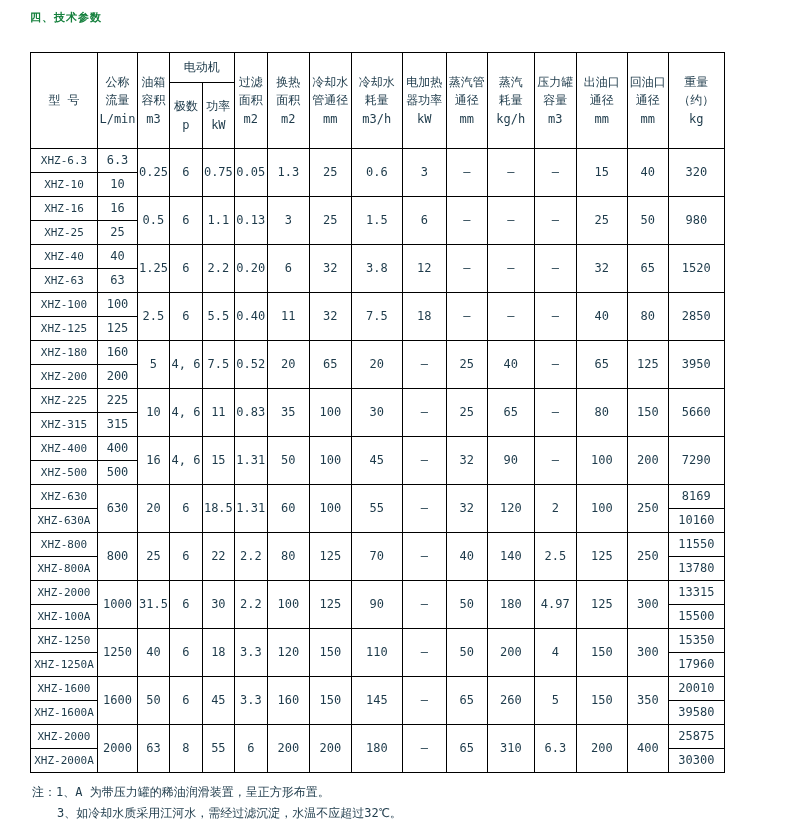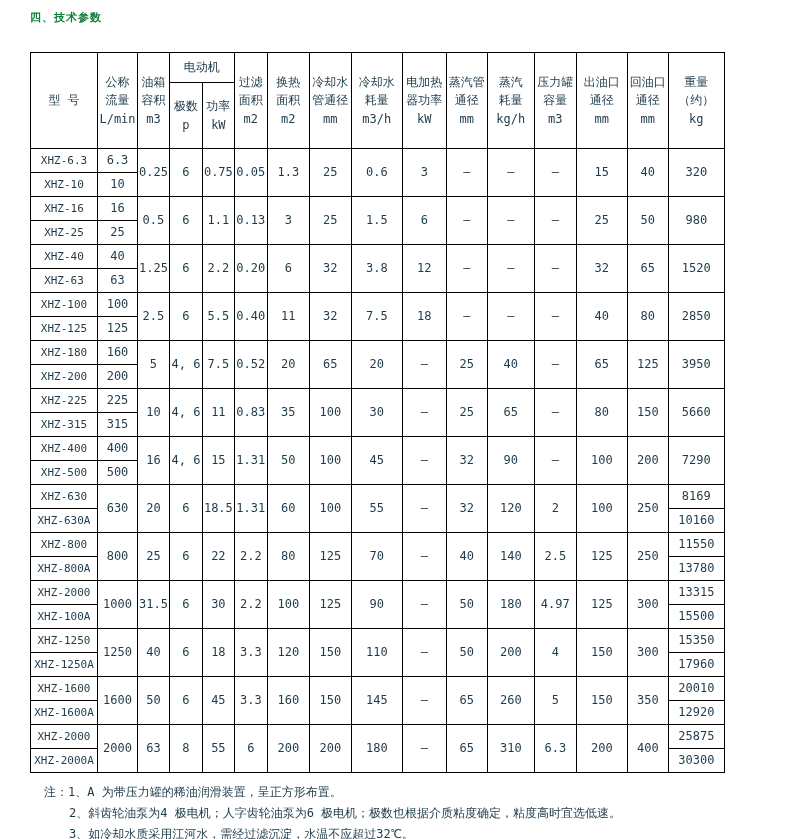--- a/index.html
+++ b/index.html
@@ -42,21 +42,21 @@
   table.spec thead tr.h-top th.motor-span { height: 30px; margin-left: 24px; }
   table.spec thead tr.h-sub th { height: 66px; }
   table.spec tbody tr { height: 24px; }
   table.spec td.model-cell { font-size: 11px; letter-spacing: 0; }
   .notes {
     margin: 10px 0 0 0px;
     font-size: 12px;
     line-height: 19px;
     color: #1d3a4a;
   }
-  .note-line { margin: 0 0 2px 16px; white-space: nowrap; }
+  .note-line { margin: 0 0 2px 4px; white-space: nowrap; }
   .note-line.indented { padding-left: 25px; }
 </style>
 </head>
 <body>
 
 <div class="page">
   <div class="page-title">四、技术参数</div>
 
   <table class="spec">
     <colgroup>
@@ -384,21 +384,21 @@
           <td rowspan="2">—</td>
           <td rowspan="2">65</td>
           <td rowspan="2">260</td>
           <td rowspan="2">5</td>
           <td rowspan="2">150</td>
           <td rowspan="2">350</td>
           <td>20010</td>
         </tr>
         <tr>
           <td class="model-cell">XHZ-1600A</td>
-          <td>12920</td>
+          <td>39580</td>
         </tr>
         <tr>
           <td class="model-cell">XHZ-2000</td>
           <td rowspan="2">2000</td>
           <td rowspan="2">63</td>
           <td rowspan="2">8</td>
           <td rowspan="2">55</td>
           <td rowspan="2">6</td>
           <td rowspan="2">200</td>
           <td rowspan="2">200</td>
@@ -413,16 +413,15 @@
         </tr>
         <tr>
           <td class="model-cell">XHZ-2000A</td>
           <td>30300</td>
         </tr>
       </tbody>
   </table>
 
   <div class="notes">
     <div class="note-line">注：1、A 为带压力罐的稀油润滑装置，呈正方形布置。</div>
-    <div class="note-line indented">2、斜齿轮油泵为4 极电机；人字齿轮油泵为6 极电机；极数也根据介质粘度确定，粘度高时宜选低速。</div>
     <div class="note-line indented">3、如冷却水质采用江河水，需经过滤沉淀，水温不应超过32℃。</div>
   </div>
 </div>
 
 </body></html>

